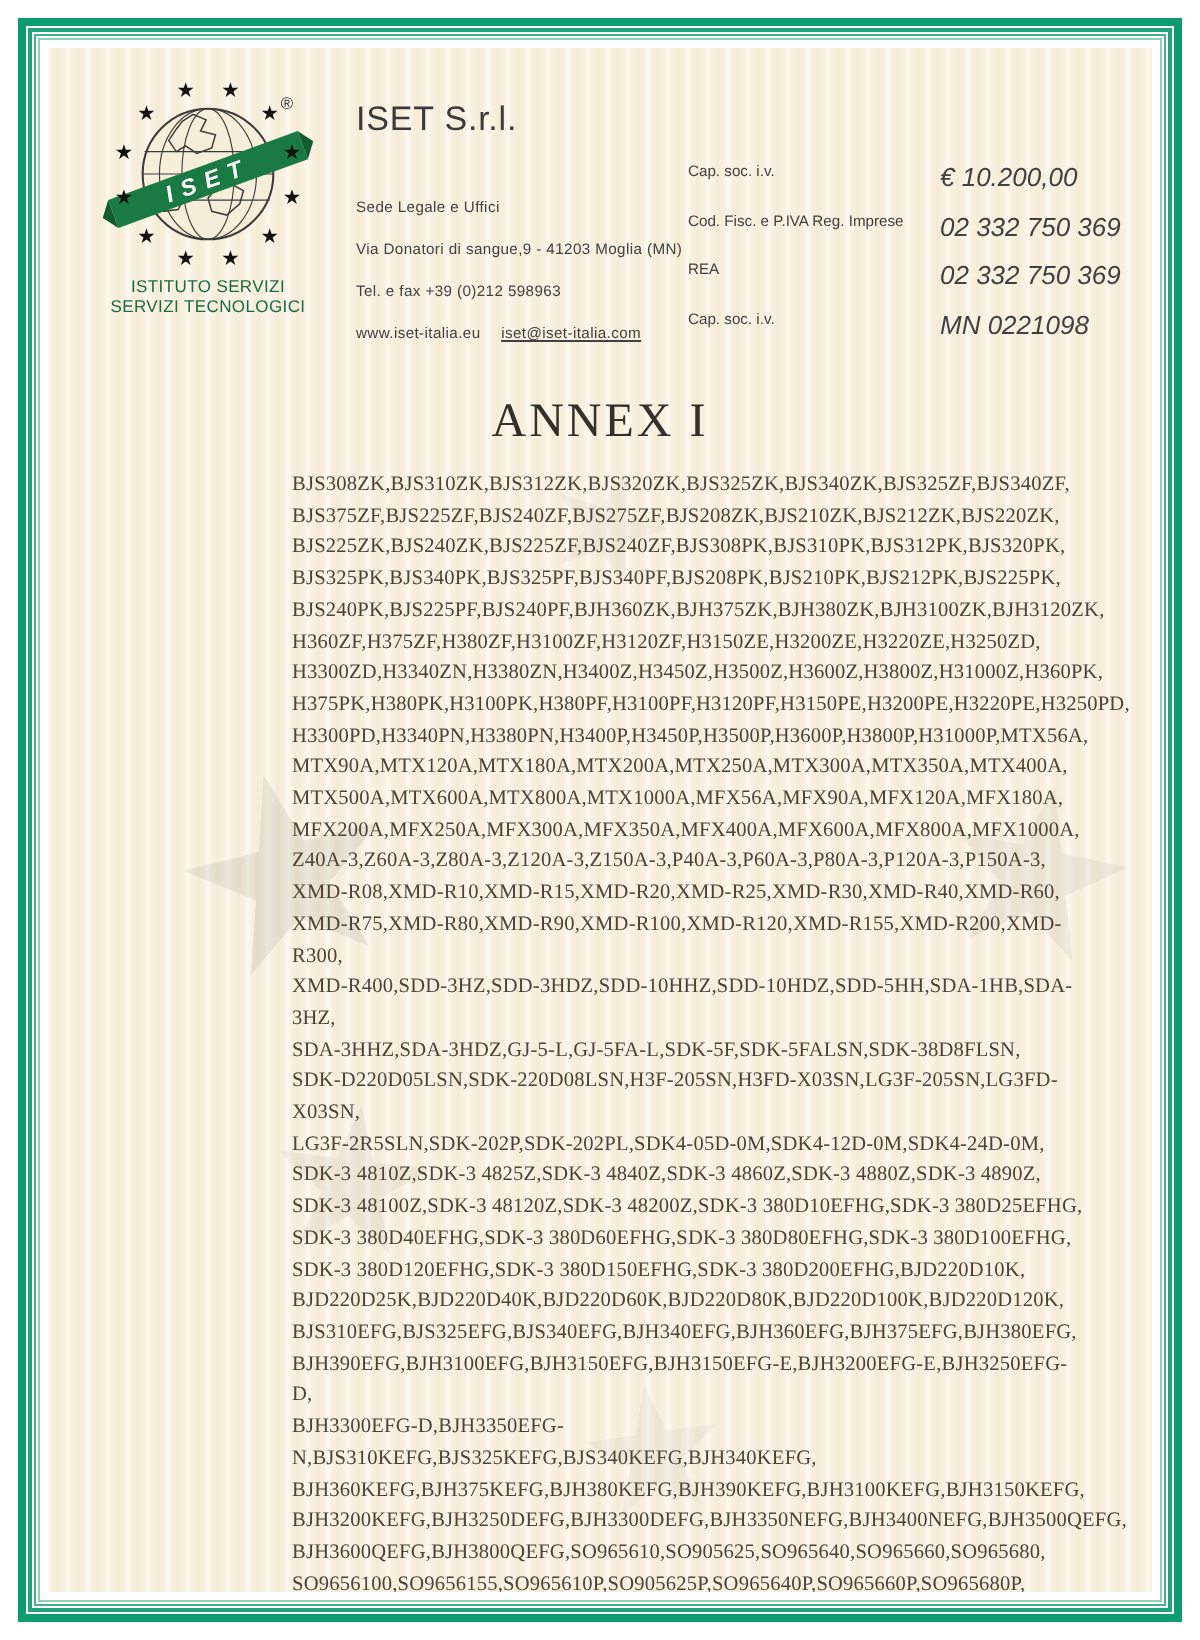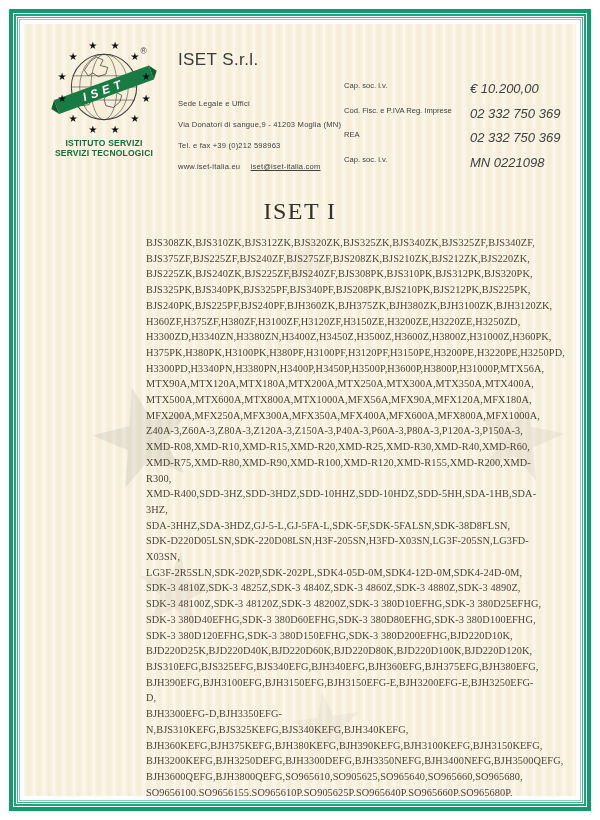--- a/index.html
+++ b/index.html
@@ -46,21 +46,21 @@
   .wm5{left:250px;top:210px;width:60px;height:60px;opacity:.07;transform:rotate(18deg);}
 
   .letterhead{
     position:relative;z-index:1;
     display:flex;
     padding:14px 12px 0 16px;
   }
   .logo-col{width:128px;flex:none;text-align:center;}
   .logo-caption{
     margin-top:2px;
-    font-size:8.5px;font-weight:bold;letter-spacing:.2px;
+    font-size:8.5px;font-weight:normal;letter-spacing:.2px;
     color:#1a6b40;line-height:10px;
   }
   .company-col{flex:1;padding-top:12px;padding-left:10px;}
   .company-name{
     font-size:17px;color:#3b3b3b;letter-spacing:.4px;
     margin-bottom:29px;
   }
   .info-line{
     font-size:7.6px;color:#414141;letter-spacing:.2px;
     margin-bottom:9px;white-space:nowrap;margin-top:12px;
@@ -181,21 +181,21 @@
               <span class="reg-value">02 332 750 369</span>
             </div>
             <div class="reg-row">
               <span class="reg-label">Cap. soc. i.v.</span>
               <span class="reg-value">MN 0221098</span>
             </div>
           </div>
 
         </header>
 
-        <h1 class="annex-title">ISET I</h1>
+        <h1 class="annex-title">ANNEX I</h1>
 
         <div class="body-text">BJS308ZK,BJS310ZK,BJS312ZK,BJS320ZK,BJS325ZK,BJS340ZK,BJS325ZF,BJS340ZF,
 BJS375ZF,BJS225ZF,BJS240ZF,BJS275ZF,BJS208ZK,BJS210ZK,BJS212ZK,BJS220ZK,
 BJS225ZK,BJS240ZK,BJS225ZF,BJS240ZF,BJS308PK,BJS310PK,BJS312PK,BJS320PK,
 BJS325PK,BJS340PK,BJS325PF,BJS340PF,BJS208PK,BJS210PK,BJS212PK,BJS225PK,
 BJS240PK,BJS225PF,BJS240PF,BJH360ZK,BJH375ZK,BJH380ZK,BJH3100ZK,BJH3120ZK,
 H360ZF,H375ZF,H380ZF,H3100ZF,H3120ZF,H3150ZE,H3200ZE,H3220ZE,H3250ZD,
 H3300ZD,H3340ZN,H3380ZN,H3400Z,H3450Z,H3500Z,H3600Z,H3800Z,H31000Z,H360PK,
 H375PK,H380PK,H3100PK,H380PF,H3100PF,H3120PF,H3150PE,H3200PE,H3220PE,H3250PD,
 H3300PD,H3340PN,H3380PN,H3400P,H3450P,H3500P,H3600P,H3800P,H31000P,MTX56A,

